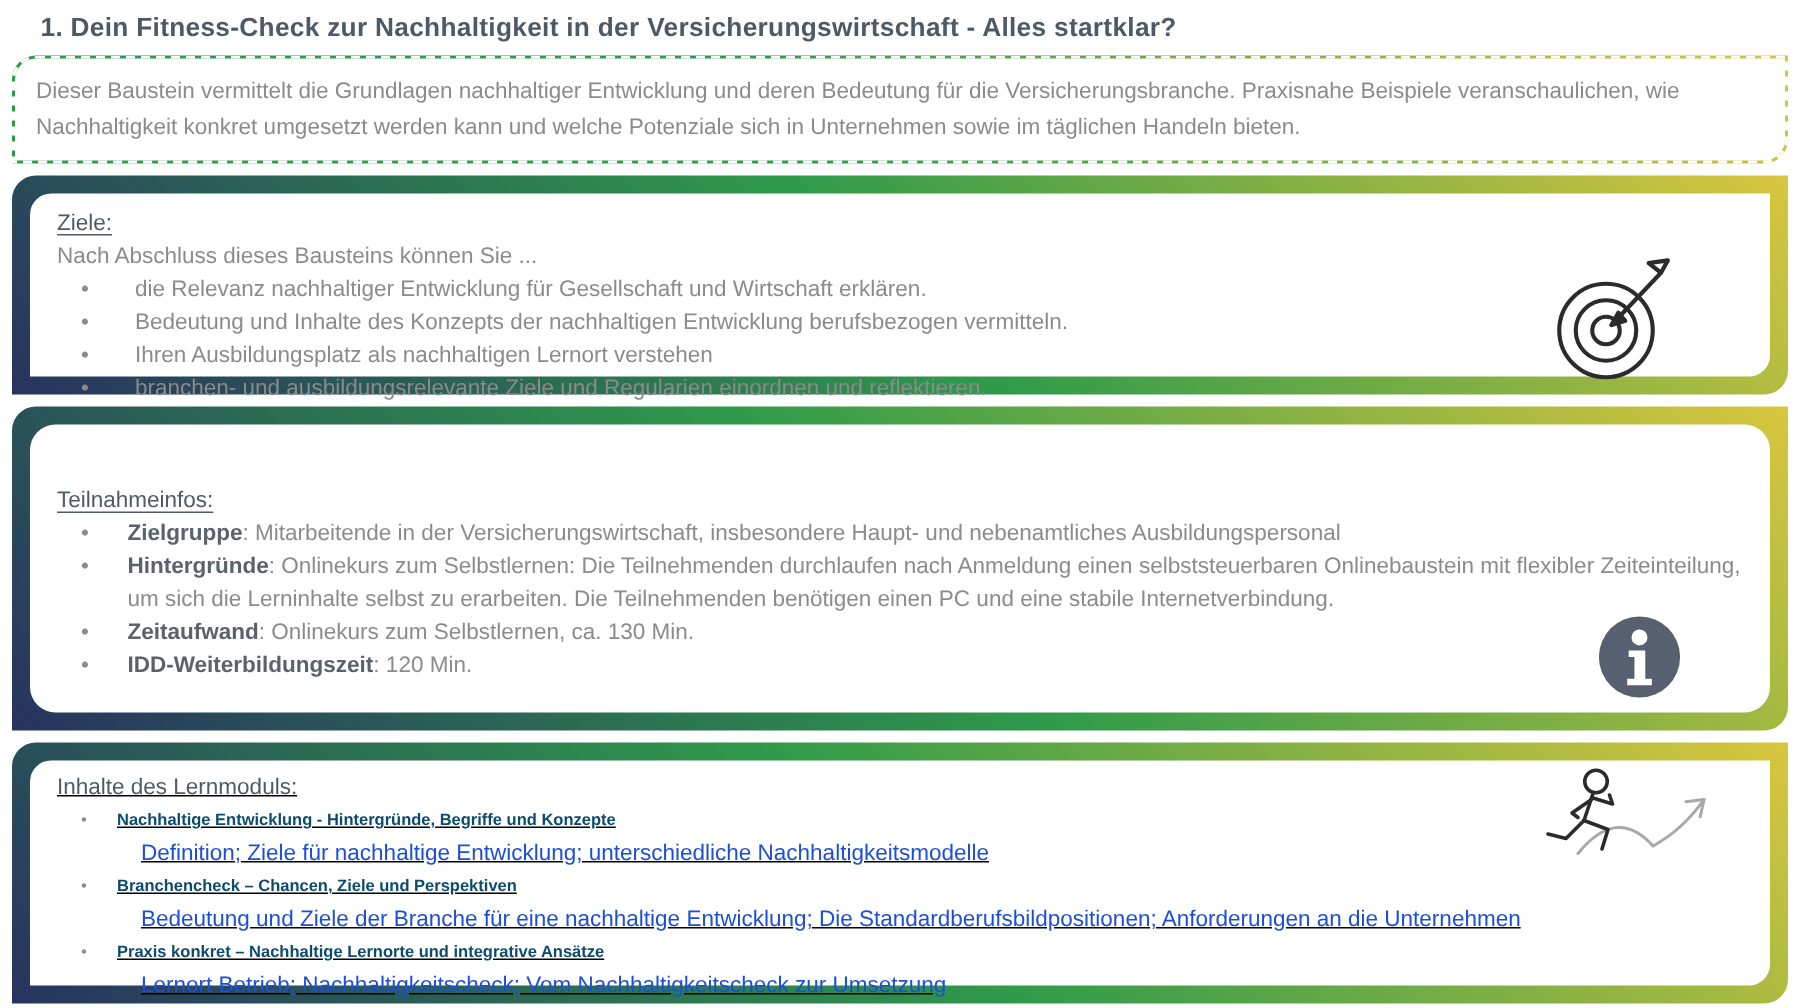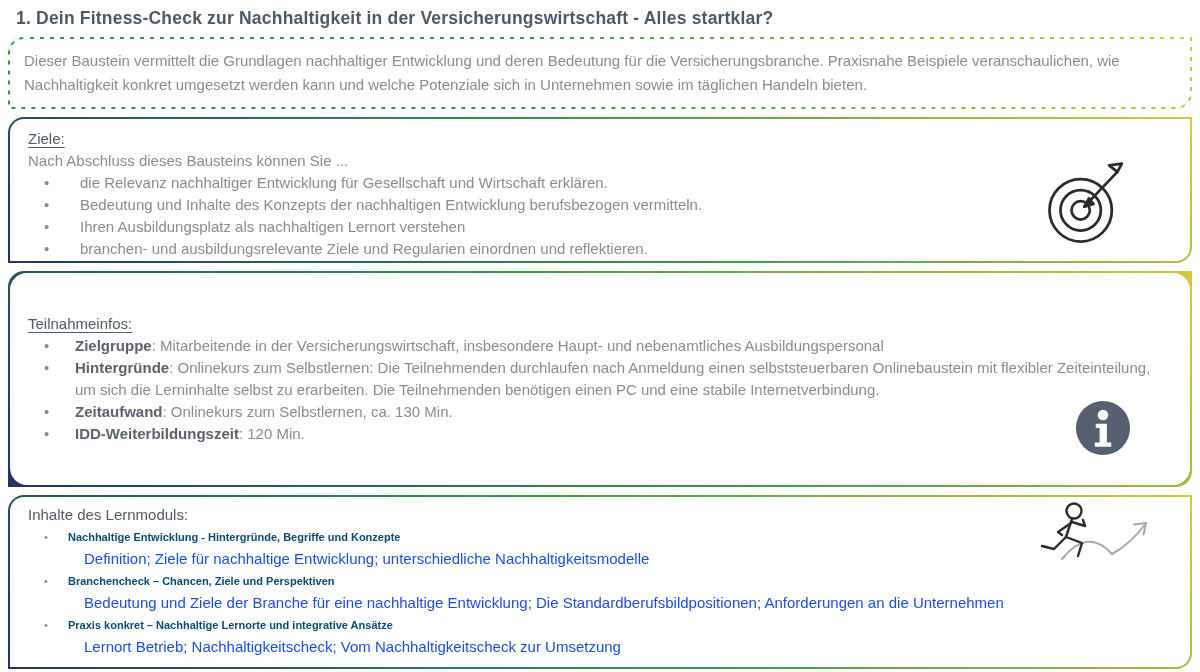--- a/index.html
+++ b/index.html
@@ -3,28 +3,28 @@
 <meta charset="utf-8">
 <style>
   html,body { margin:0; padding:0; }
   body {
     width:1200px; height:672px; overflow:hidden; background:#ffffff;
     font-family:"Liberation Sans", sans-serif;
   }
   .page { width:1200px; height:672px; position:relative; }
 
   h1.page-title {
-    margin:0; padding:8px 0 8px 16px;
+    margin:0; padding:8px 0 8px 27px;
     font-size:17.5px; font-weight:bold; color:#4d5a66; letter-spacing:.2px;
   }
 
   .gbox {
     margin:0 8px 8px 8px;
     border-radius:16px 0 16px 0;
-    padding:2px;
+    padding:12px;
     box-sizing:border-box;
     background:linear-gradient(45deg,#27335f 0%,#2f9b4a 50%,#d9c63e 100%);
   }
   .gbox.dashed {
     background:linear-gradient(45deg,#2f9b4a 0%,#2f9b4a 45%,#d9c63e 100%);
     padding:0;
   }
   .inner {
     background:#ffffff; border-radius:14px 0 14px 0;
     width:100%; height:100%; box-sizing:border-box; position:relative;
@@ -35,21 +35,21 @@
   }
 
   .box-intro { height:72px; }
   .box-goals { height:146px; }
   .box-part  { height:216px; }
   .box-cont  { height:174px; margin-bottom:0; }
 
   .intro-inner { padding:10px 14px; }
   .goals-inner { padding:9px 18px; }
   .part-inner  { padding:40px 18px 8px;border-radius:17px; }
-  .cont-inner  { padding:7px 18px; }
+  .cont-inner  { padding:7px 18px;text-decoration:underline; }
 
   .body-text { font-size:15px; line-height:24px; color:#8b8b8b; margin:0; }
 
   .heading { font-size:15px; line-height:22px; color:#4f5a64; }
   .underline { text-decoration:underline; text-underline-offset:3px; }
 
   .lead { font-size:15px; line-height:22px; color:#8b8b8b; }
 
   .bullet { position:relative; font-size:15px; line-height:22px; color:#8b8b8b; }
   .bullet::before { content:"\2022"; position:absolute; color:#8b8b8b; }

